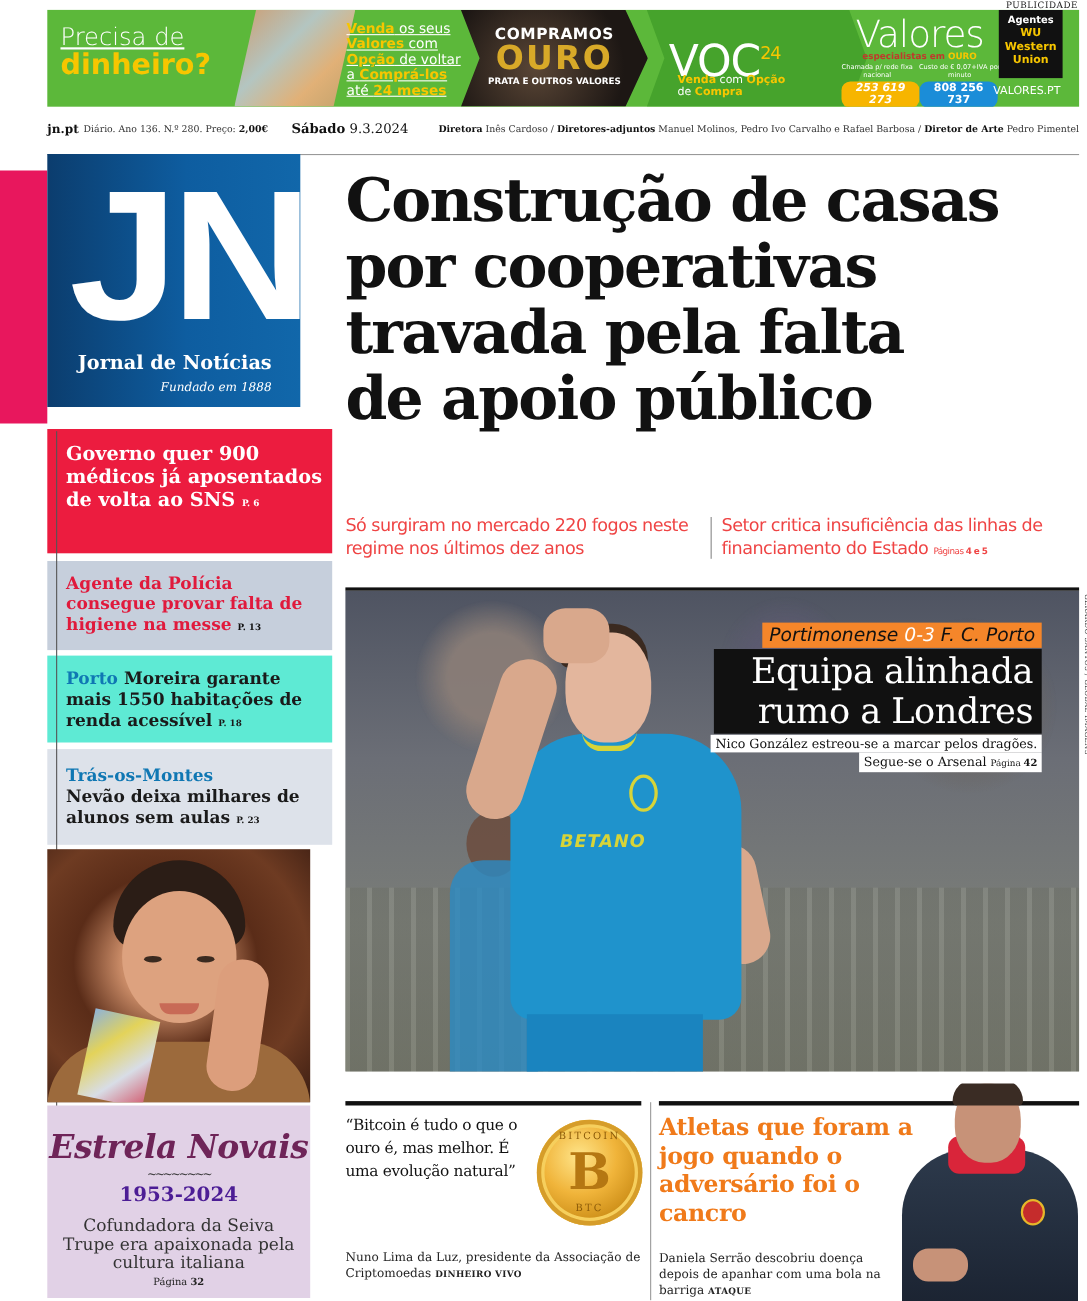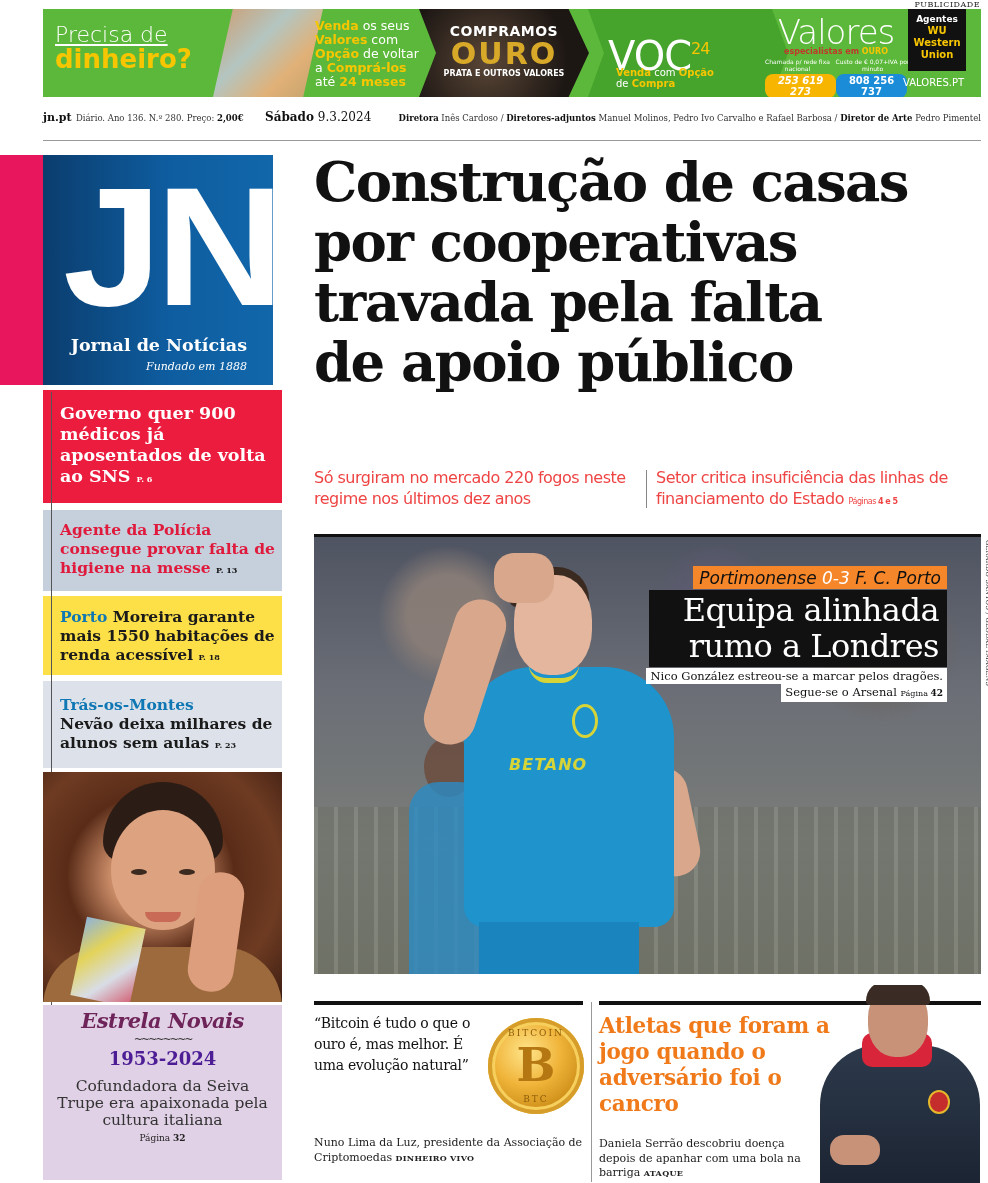--- a/index.html
+++ b/index.html
@@ -7,21 +7,21 @@
   body { position: relative; font-family: "DejaVu Serif", serif; color: #1a1a1a; }
 
   
   .ad { position: absolute; left: 43px; top: 9px; width: 938px; height: 88px; background: #5cb83a; overflow: hidden; }
   .ad-label { position: absolute; right: 8px; top: 0; font-size: 8px; letter-spacing: .5px; color: #222; font-family: "DejaVu Serif", serif; }
   .ad-seg { position: absolute; top: 0; height: 88px; }
   .ad-left-text { left: 12px; top: 14px; font-family: "DejaVu Sans", sans-serif; color: #fff; line-height: 1.05; }
   .ad-left-text .l1 { font-size: 22px; font-weight: 300; text-decoration: underline; }
   .ad-left-text .l2 { font-size: 26px; font-weight: 900; color: #f7c600; }
   .ad-money { left: 170px; width: 110px; background: linear-gradient(135deg,#d59a70 0%,#b8c6c8 40%,#e8b07a 70%,#c4a06e 100%); clip-path: polygon(18% 0,100% 0,82% 100%,0 100%); opacity: .95; }
-  .ad-mid-text { left: 272px; top: 10px; font-family: "DejaVu Sans", sans-serif; font-size: 12.5px; line-height: 14px; color: #fff; }
+  .ad-mid-text { left: 272px; top: 10px; font-family: "DejaVu Sans", sans-serif; font-size: 12.5px; line-height: 14px; color: #fff; text-decoration: underline; }
   .ad-mid-text b { color: #f7c600; }
   .ad-gold { left: 376px; width: 170px; background: radial-gradient(circle at 40% 60%, #5a4636, #1d1714 70%); clip-path: polygon(0 0,88% 0,100% 50%,88% 100%,0 100%,10% 50%); color: #fff; text-align: center; font-family: "DejaVu Sans", sans-serif; }
   .ad-gold .g1 { margin-top: 14px; font-size: 14px; font-weight: 700; letter-spacing: .5px; }
   .ad-gold .g2 { font-size: 30px; font-weight: 900; color: #d8a928; line-height: 30px; letter-spacing: 2px; }
   .ad-gold .g3 { font-size: 8px; font-weight: 700; }
   .ad-voc { left: 545px; width: 200px; background: #46a32c; clip-path: polygon(0 0,92% 0,100% 50%,92% 100%,0 100%,8% 50%); font-family: "DejaVu Sans", sans-serif; color: #fff; }
   .ad-voc .v1 { position: absolute; left: 20px; top: 24px; font-size: 40px; font-weight: 400; letter-spacing: -1px; }
   .ad-voc .v1 sup { font-size: 16px; color: #f7c600; vertical-align: top; position: relative; top: 6px; }
   .ad-voc .v2 { position: absolute; left: 28px; top: 58px; font-size: 10px; line-height: 11px; }
   .ad-voc .v2 b { color: #f7c600; }
@@ -44,48 +44,48 @@
   .masthead .info { position: absolute; left: 33px; top: 3px; }
   .masthead .info b { font-weight: 700; color: #111; }
   .masthead .date { position: absolute; left: 222px; top: 0; font-size: 12px; color: #111; }
   .masthead .date b { font-weight: 700; }
   .masthead .staff { position: absolute; right: 0; top: 3px; text-align: right; }
   .masthead .staff b { font-weight: 700; color: #111; }
   .rule-top { position: absolute; left: 43px; top: 140px; width: 938px; height: 1px; background: #999; }
 
   
   .pink-bar { position: absolute; left: 0; top: 155px; width: 43px; height: 230px; background: #e8175d; }
-  .logo { position: absolute; left: 43px; top: 155px; width: 230px; height: 230px; background: linear-gradient(90deg,#0b3d6e 0%,#0e5da0 55%,#1167aa 100%); }
+  .logo { position: absolute; left: 43px; top: 140px; width: 230px; height: 230px; background: linear-gradient(90deg,#0b3d6e 0%,#0e5da0 55%,#1167aa 100%); }
   .logo-jn { position: absolute; left: 20px; top: 12px; font-family: "Liberation Sans", sans-serif; font-weight: 900; font-size: 168px; color: #fff; letter-spacing: -6px; line-height: 160px; transform: scaleX(1.06); transform-origin: left; }
   .logo-name { position: absolute; right: 26px; top: 180px; font-family: "DejaVu Serif", serif; font-weight: 700; font-size: 17.5px; color: #fff; }
   .logo-founded { position: absolute; right: 26px; top: 205px; font-family: "DejaVu Serif", serif; font-style: italic; font-size: 11px; color: #fff; }
 
   .vline-left { position: absolute; left: 51px; top: 392px; width: 1px; height: 780px; background: #555; }
 
-  .brief { position: absolute; left: 43px; width: 239px; font-family: "DejaVu Serif", serif; font-weight: 700; line-height: 20px; padding: 13px 6px 0 17px; }
+  .brief { position: absolute; left: 43px; width: 259px; font-family: "DejaVu Serif", serif; font-weight: 700; line-height: 20px; padding: 13px 6px 0 17px; }
   .brief .pg { font-size: 8px; font-weight: 700; }
   .brief-1 { top: 390px; height: 113px; background: #ec1c3f; color: #fff; font-size: 17.5px; line-height: 21px; }
   .brief-2 { top: 510px; height: 81px; background: #c6cfdc; color: #e01a3c; font-size: 15.5px; line-height: 19px; padding-top: 10px; }
   .brief-2 .pg { color: #111; }
-  .brief-3 { top: 596px; height: 79px; background: #fde047; color: #1a1a1a; font-size: 15.5px; line-height: 19px; padding-top: 11px; }
+  .brief-3 { top: 596px; height: 79px; background: #5eead4; color: #1a1a1a; font-size: 15.5px; line-height: 19px; padding-top: 11px; }
   .brief-4 { top: 681px; height: 87px; background: #dde2ea; color: #1a1a1a; font-size: 15.5px; line-height: 19px; padding-top: 14px; }
   .kicker-blue { color: #0f77b3; }
 
   .portrait { position: absolute; left: 43px; top: 772px; width: 239px; height: 230px; background: radial-gradient(ellipse at 45% 45%, #e1a986 0%, #c88a66 22%, #5a2c18 45%, #6e3b22 70%, #3b1d12 100%); overflow: hidden; }
   .portrait .hair { position: absolute; left: 60px; top: 10px; width: 120px; height: 80px; border-radius: 60px 60px 20px 20px; background: #2b1d16; }
   .portrait .face { position: absolute; left: 68px; top: 38px; width: 104px; height: 120px; border-radius: 50%; background: #dda27f; }
   .portrait .eye1, .portrait .eye2 { position: absolute; top: 97px; width: 16px; height: 6px; border-radius: 50%; background: #3a2a20; }
   .portrait .eye1 { left: 88px; } .portrait .eye2 { left: 136px; }
   .portrait .mouth { position: absolute; left: 102px; top: 140px; width: 36px; height: 10px; border-radius: 0 0 18px 18px; background: #c86a56; }
   .portrait .hand { position: absolute; left: 150px; top: 100px; width: 46px; height: 120px; border-radius: 22px; background: #dc9e7c; transform: rotate(8deg); }
   .portrait .body { position: absolute; left: 0; top: 175px; width: 239px; height: 70px; background: #9c6a3c; border-radius: 60px 60px 0 0; }
   .portrait .collar { position: absolute; left: 35px; top: 150px; width: 60px; height: 80px; background: linear-gradient(135deg,#8fb3d8,#e3d35a,#d8dde6,#d25a6e); transform: rotate(12deg); }
 
   .obit { position: absolute; left: 43px; top: 1005px; width: 239px; height: 175px; background: #e1d1e6; text-align: center; font-family: "DejaVu Serif", serif; }
-  .obit-name { margin-top: 3px; font-size: 21px; font-weight: 700; font-style: italic; color: #6e2458; letter-spacing: -0.5px; }
+  .obit-name { margin-top: 21px; font-size: 30px; font-weight: 700; font-style: italic; color: #6e2458; letter-spacing: -0.5px; }
   .obit-wave { margin-top: 2px; font-size: 11px; color: #333; letter-spacing: -2px; line-height: 10px; }
   .obit-years { margin-top: 3px; font-size: 18px; font-weight: 700; color: #4c1d95; }
   .obit-desc { margin-top: 9px; font-size: 15.5px; font-weight: 300; color: #333; line-height: 17px; padding: 0 10px; }
   .obit-page { margin-top: 4px; font-size: 9px; color: #222; }
   .obit-page b { font-weight: 700; }
 
   
   .headline { position: absolute; left: 314px; top: 152px; width: 670px; font-family: "DejaVu Serif", serif; font-weight: 700; font-size: 54.5px; line-height: 60px; color: #111; letter-spacing: -1.6px; }
   .subs { position: absolute; left: 314px; top: 467px; width: 670px; height: 45px; font-family: "DejaVu Sans", sans-serif; font-size: 16px; line-height: 21px; color: #ef4444; }
   .sub-a { position: absolute; left: 0; top: 0; width: 330px; letter-spacing: -0.5px; }

